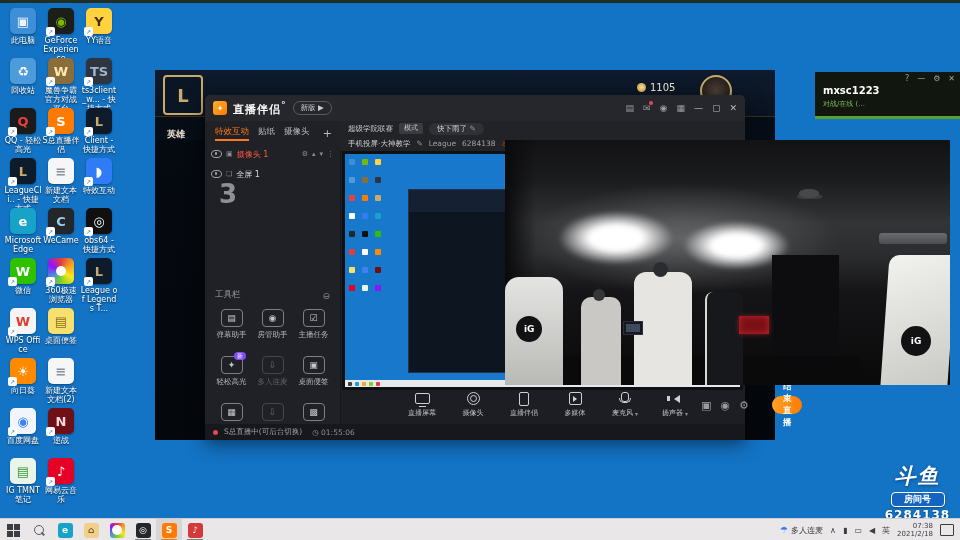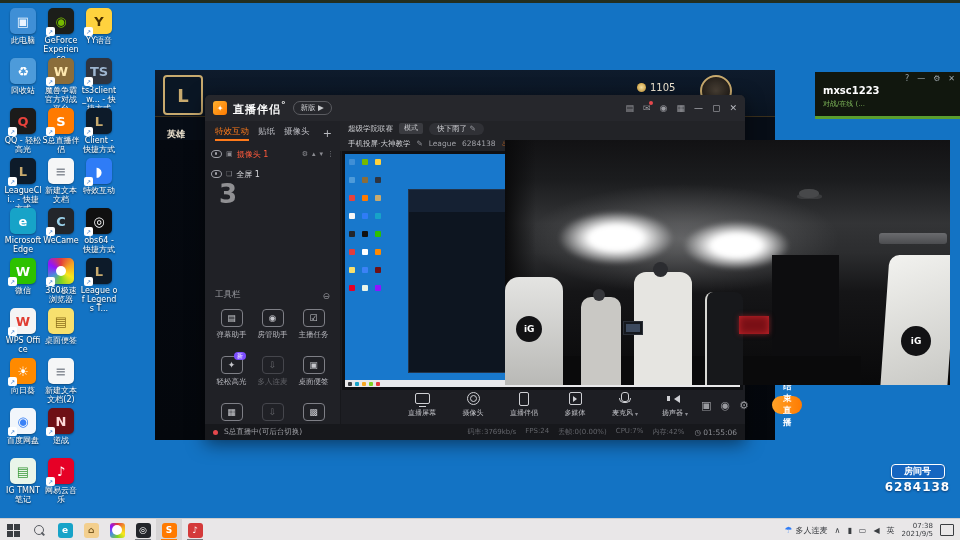--- a/index.html
+++ b/index.html
@@ -637,28 +637,20 @@
         <span>▣</span>
         <span>◉</span>
         <span>⚙</span>
       </span>
       <span class="endbtn">结束直播</span>
     </div>
 
     <div id="cstatus">
       <span class="reddot"></span>
       <span class="ltext">S总直播中(可后台切换)</span>
-      <span class="stats">
-
-      <span>码率:3769kb/s</span>
-          <span>FPS:24</span>
-          <span>丢帧:0(0.00%)</span>
-          <span>CPU:7%</span>
-          <span>内存:42%</span>
-        </span>
       <span class="time"><span>◷</span> <span>01:55:06</span></span>
     </div>
   </div>
 
   <div class="abs" id="webcam">
     <div class="wglow"></div>
     <div class="wlight wl1"></div>
     <div class="wlight wl2"></div>
     <div class="wfixture"></div>
     <div class="wac"></div>
@@ -670,20 +662,21 @@
     <div class="person1"></div>
     <div class="person2"></div>
     <div class="wmonitor"></div>
     <div class="gchair"></div>
     <div class="redscreen"></div>
     <div class="jacketR"></div>
     <div class="iglogo igR">iG</div>
   </div>
 
   <div class="abs" id="douyu">
+    <div class="brand">斗鱼</div>
     <div class="roomchip">房间号</div>
     <div class="roomnum">6284138</div>
   </div>
 
   <div class="abs" id="taskbar">
     <div class="tbicons">
 
         <div class="tbtn">
           <span class="startic">
             <i></i>
@@ -734,19 +727,19 @@
         <span class="wicon">☂</span>
         <span>多人连麦</span>
       </span>
       <span>∧</span>
       <span>▮</span>
       <span>▭</span>
       <span>◀</span>
       <span>英</span>
       <span class="clock">
         <div>07:38</div>
-        <div>2021/9/5</div>
+        <div>2021/2/18</div>
       </span>
       <span class="notif"></span>
     </div>
   </div>
 
 </div>
 
 </body></html>

